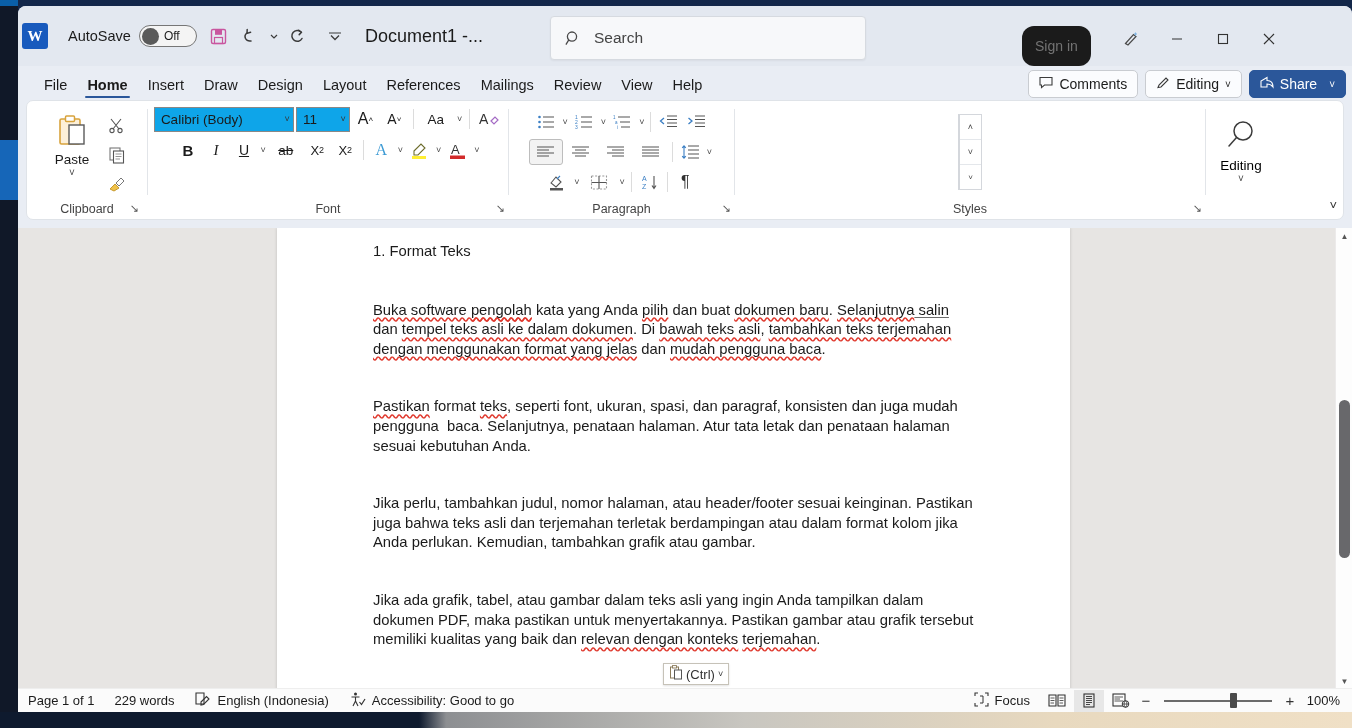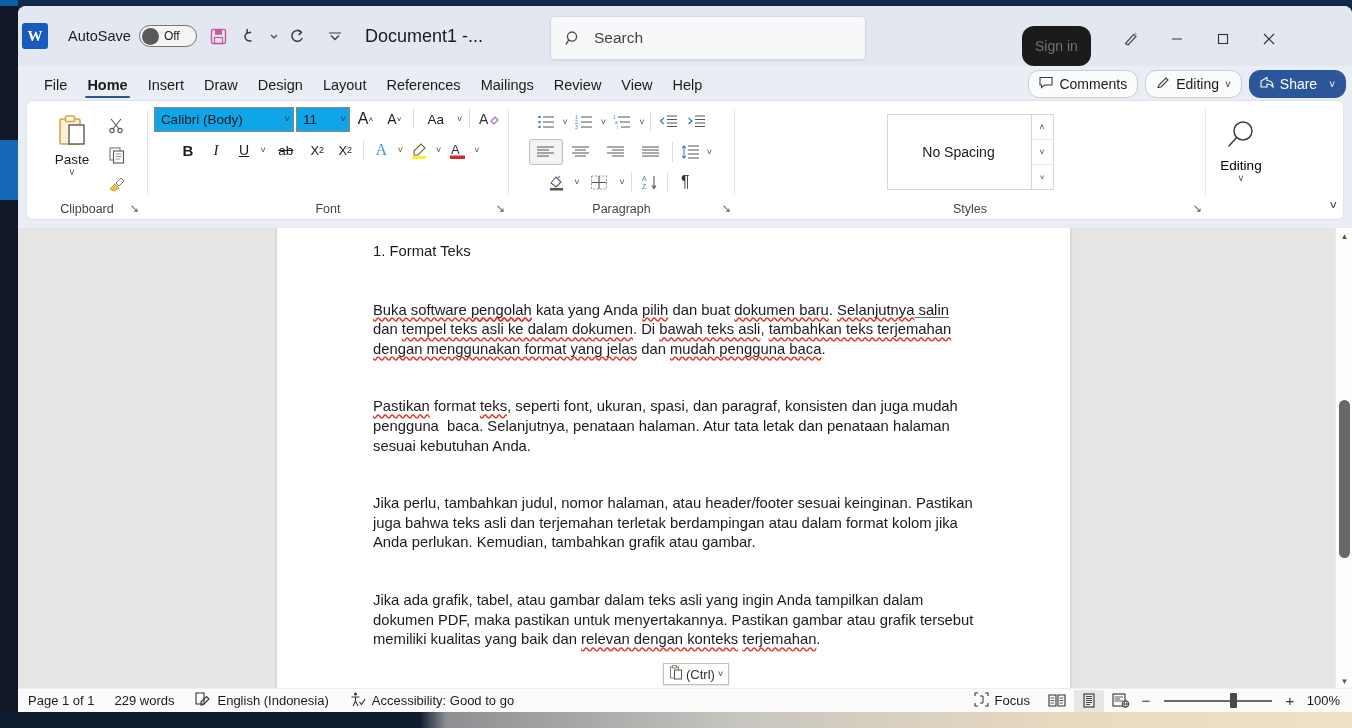--- a/index.html
+++ b/index.html
@@ -119,21 +119,21 @@
   .tab.active::after {
     content:""; position:absolute; left: 8px; right: 8px; bottom: 2px;
     height: 2.5px; background: #2b579a; border-radius: 2px;
   }
   .tabs-right {
     position: absolute; right: 6px; bottom: 2px;
     display: flex; align-items: center; gap: 7px;
   }
   .pill {
     display:flex; align-items:center; gap:6px;
-    border: 1px solid #c9ccd1; border-radius: 11px;
+    border: 1px solid #c9ccd1; border-radius: 5px;
     background: #fbfcfe;
     font-size: 14px; color:#1b1b1b;
     padding: 4px 10px; height: 28px;
   }
   .pill.share {
     background: #2b579a; border-color:#2b579a; color:#fff;
   }
   
   .ribbon {
     position: relative;
@@ -684,21 +684,20 @@
         </div>
 
         <div class="grp-label">Paragraph</div>
         <div class="dlg">↘</div>
       </div>
 
       <div class="grp-sep"></div>
 
       <div class="grp" style="width:470px">
         <div class="gallery" style="margin-top:8px">
-          <div class="styletile">No Spacing</div>
           <div class="gal-scroll">
             <div>˄</div>
             <div>˅</div>
             <div>
                 <span style="font-size:8px">˅<br></span>
               </div>
           </div>
         </div>
         <div class="grp-label">Styles</div>
         <div class="dlg">↘</div>

